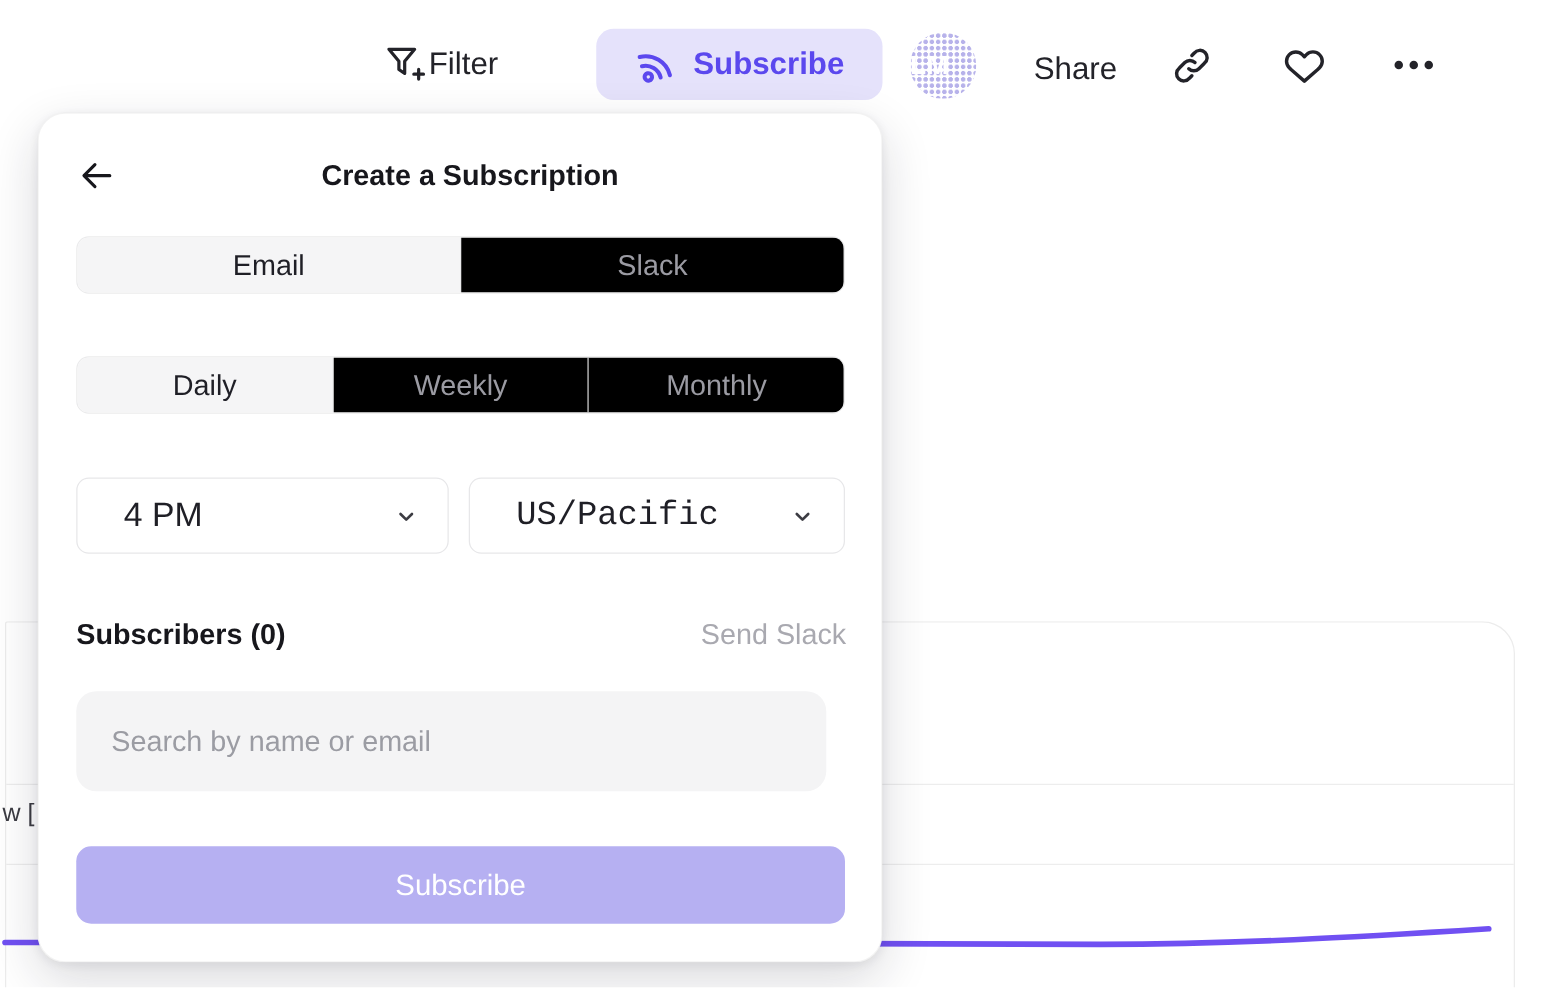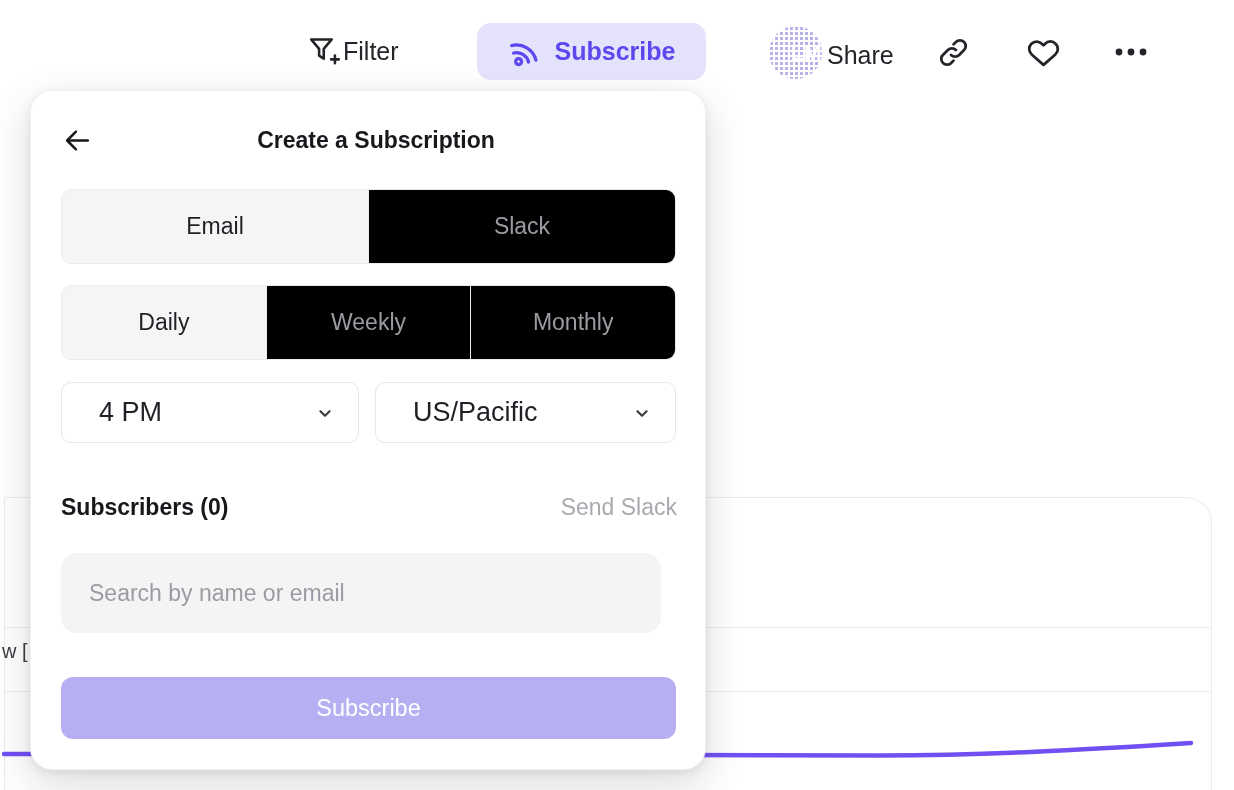--- a/index.html
+++ b/index.html
@@ -6,21 +6,21 @@
   html,body { background:#fff; }
   body { font-family:"Liberation Sans", sans-serif; }
   .page { position:relative; width:1234px; height:790px; background:#ffffff; overflow:hidden; }
 
   
   .toolbar-item { position:absolute; display:flex; align-items:center; color:#232329; }
   .tb-label { font-size:25px; font-weight:500; color:#232329; }
   .filter-btn { left:306px; top:33px; gap:1px; cursor:pointer; }
   .subscribe-pill { left:477px; top:23px; width:229px; height:57px; background:#e5e2fb; border-radius:14px; justify-content:center; gap:13px; cursor:pointer; }
   .subscribe-pill .tb-label { color:#5b48ee; font-weight:600; }
-  .avatar { left:769px; top:26px; width:53px; height:53px; border-radius:50%; justify-content:flex-end;
+  .avatar { left:728px; top:26px; width:53px; height:53px; border-radius:50%; justify-content:flex-start;
             background-color:#ffffff;
             background-image:radial-gradient(#b7b2ea 1.6px, rgba(183,178,234,0) 1.7px);
             background-size:5px 5px; cursor:pointer; overflow:hidden; }
   .avatar span { font-size:21px; font-weight:700; color:#ffffff; letter-spacing:0.5px; }
   .share-btn { left:827px; top:41px; cursor:pointer; }
   .icon-btn { cursor:pointer; }
   .link-btn { left:937px; top:36px; }
   .heart-btn { left:1026px; top:36px; }
   .more-btn { left:1113px; top:46px; }
 
@@ -33,32 +33,32 @@
   .clipped-row-label { position:absolute; left:2px; top:640px; z-index:1; font-size:20px; color:#3c3c43; white-space:nowrap; }
   .chart-line-svg { position:absolute; left:0; top:733px; z-index:1; }
 
   
   .modal { position:absolute; left:30px; top:90px; width:676px; height:680px; background:#ffffff; z-index:3;
            border-radius:22px; border:1px solid rgba(0,0,0,0.05);
            box-shadow:0 14px 40px rgba(25,25,45,0.16), 0 2px 8px rgba(25,25,45,0.07); }
   .back-btn { position:absolute; left:30px; top:33px; width:32px; height:32px; cursor:pointer; display:flex; align-items:center; justify-content:center; }
   .modal-title { position:absolute; left:0; top:36px; width:100%; text-align:center; font-size:23px; font-weight:600; color:#17171c;padding-left:16px; }
 
-  .segmented { position:absolute; left:30px; width:615px; height:75px; display:flex;
+  .segmented { position:absolute; left:30px; width:615px; height:46px; display:flex;
                border:1px solid #ebebec; border-radius:10px; overflow:hidden; background:#fff; }
   .seg-channel { top:98px; }
   .seg-frequency { top:194px; }
   .seg-cell { flex:1; display:flex; align-items:center; justify-content:center; font-size:23px; color:#9b9ba3; cursor:pointer; background:#000000; border-right:1px solid #ebebec; }
   .seg-cell:last-child { border-right:none; }
   .seg-cell.selected { background:#f5f5f6; color:#1f1f26; font-weight:500; }
 
   .dropdown { position:absolute; top:291px; height:61px; border:1px solid #e7e7e9; border-radius:10px;
               background:#fff; display:flex; align-items:center; cursor:pointer; }
   .dd-time { left:30px; width:298px; }
-  .dd-tz { left:344px; width:301px; }
+  .dd-tz { left:344px; width:301px;font-family:Liberation Mono, monospace; }
   .dd-value { margin-left:37px; font-size:27px; font-weight:500; color:#1f1f26; }
   .dd-chevron { position:absolute; right:22px; top:50%; transform:translateY(-50%); }
 
   .subscribers-row-label { position:absolute; left:30px; top:403px; font-size:23px; font-weight:600; color:#17171c;text-align:right; }
   .send-test { position:absolute; right:28px; top:403px; font-size:23px; font-weight:500; color:#a9a9b0; cursor:pointer; }
 
   .search-input { position:absolute; left:30px; top:462px; width:600px; height:80px; background:#f4f4f5;
                   border:none; border-radius:16px; padding:0 28px; font-size:23px; color:#17171c; outline:none;
                   font-family:"Liberation Sans", sans-serif; }
   .search-input::placeholder { color:#9b9ca3; opacity:1; }

